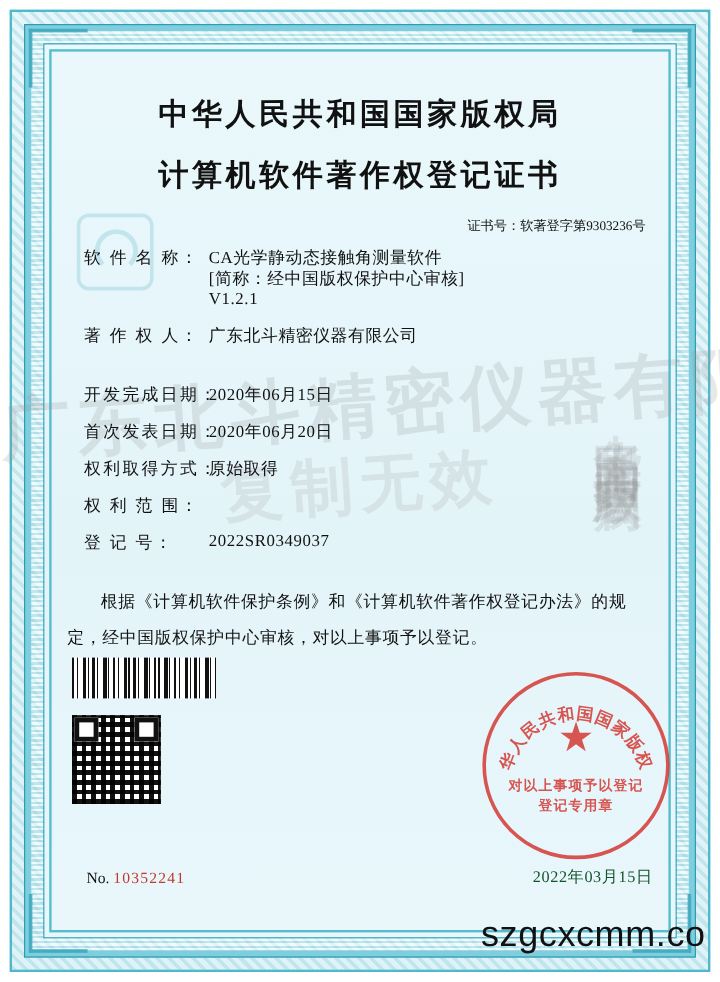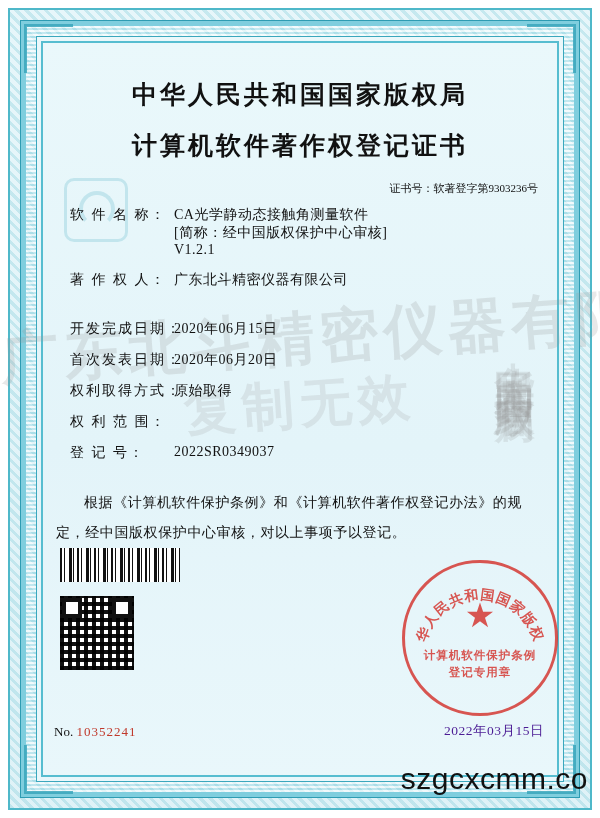--- a/index.html
+++ b/index.html
@@ -249,35 +249,35 @@
     font-size: 11.5px;
     font-weight: bold;
     line-height: 17px;
     color: #d4322c;
     letter-spacing: 1px;
   }
 
   
   .footer-no {
     position: absolute;
-    left: 54px;
+    left: 72px;
     bottom: 78px;
     font-size: 13px;
     color: #111;
   }
   .footer-no .red {
     color: #c0392b;
     letter-spacing: 1px;
   }
   .footer-date {
     position: absolute;
     right: 56px;
     bottom: 78px;
     font-size: 13.5px;
-    color: #4c1d95;
+    color: #14532d;
     letter-spacing: 0.5px;
   }
 
   
   .site-overlay {
     position: absolute;
     right: 0;
     bottom: 20px;
     font-family: Liberation Sans, sans-serif;
     font-size: 30px;
@@ -396,21 +396,21 @@
     <svg class="seal-arc" viewBox="0 0 150 150">
       <defs>
         <path id="arcpath" d="M 20,82 A 56,56 0 0 1 130,82" fill="none"></path>
       </defs>
       <text>
         <textPath href="#arcpath" startOffset="50%" text-anchor="middle">中华人民共和国国家版权局</textPath>
       </text>
     </svg>
     <div class="seal-star">★</div>
     <div class="seal-text">
-      <div>计算机软件保护条例</div>
+      <div>对以上事项予以登记</div>
       <div>登记专用章</div>
     </div>
   </div>
 
   <div class="footer-no">
     <span>No.</span>
     <span class="red">10352241</span>
   </div>
 
   <div class="footer-date">2022年03月15日</div>

